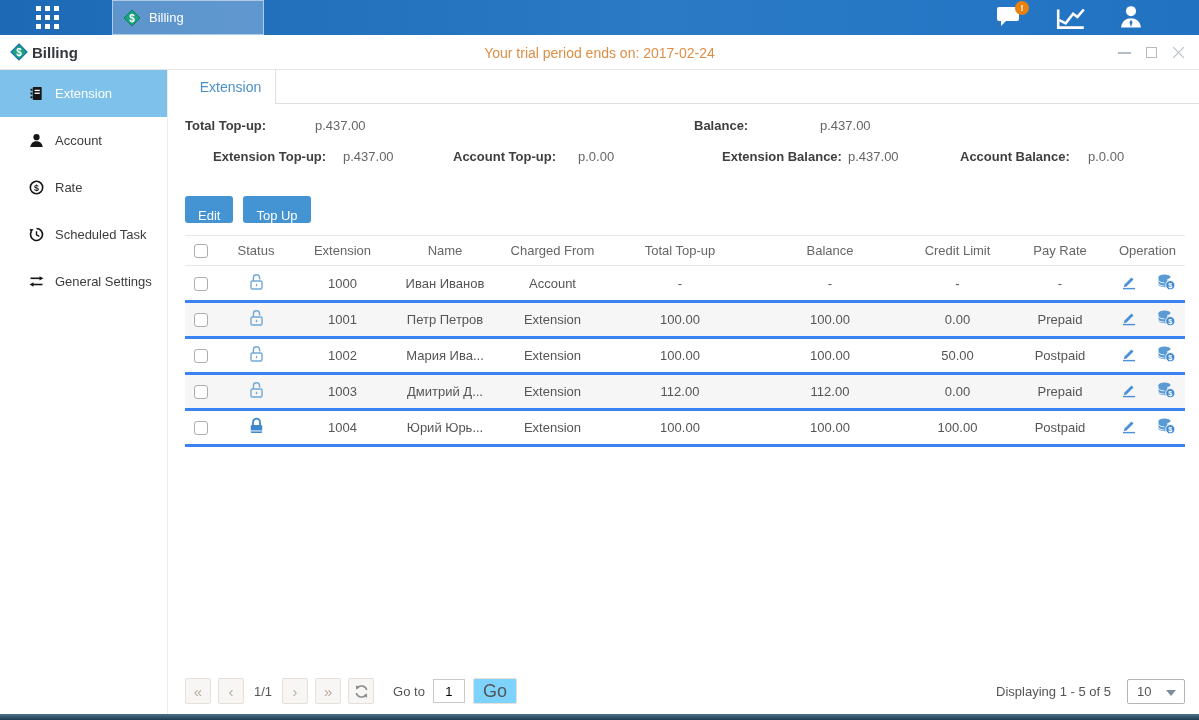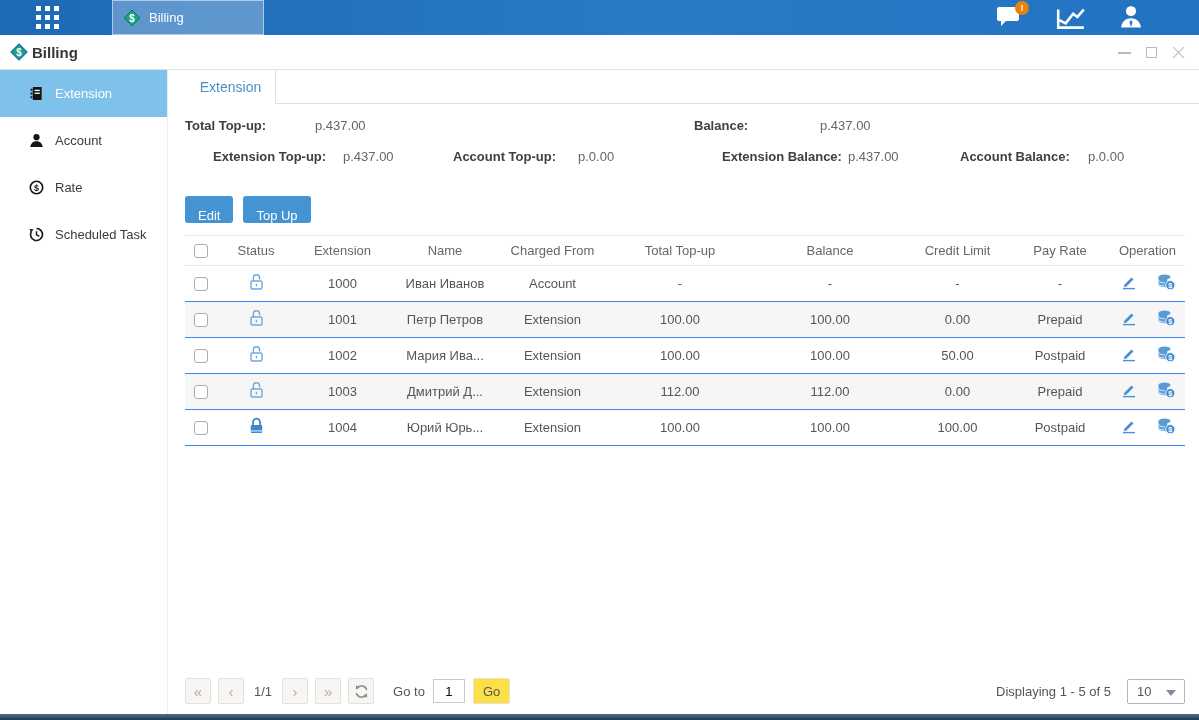--- a/index.html
+++ b/index.html
@@ -64,40 +64,40 @@
   .c4 { left: 509px; } .c5 { left: 635px; } .c6 { left: 747px; } .c7 { left: 875px; }
 
   .btnrow { margin: 16px 0 0 17px; display: flex; gap: 10px; }
   .btn-blue { height: 27px; padding: 12px 13px; background: #4493d3; color: #fff; border: none;
               border-radius: 3px; font-size: 13px; font-family: inherit; cursor: pointer; }
 
   .tablewrap { margin: 12px 14px 0 17px; }
   table { width: 100%; table-layout: fixed; border-collapse: collapse; font-size: 13px; color: #555; }
   th { font-weight: normal; color: #666; height: 30px; text-align: center;
        border-top: 1px solid #e7e7e7; border-bottom: 1px solid #e7e7e7; }
-  td { height: 36px; text-align: center; border-bottom: 1px solid #3b82f6; overflow: hidden; white-space: nowrap; }
+  td { height: 36px; text-align: center; border-bottom: 3px solid #3b82f6; overflow: hidden; white-space: nowrap; }
   tbody tr:nth-child(even) { background: #f6f6f6; }
   .cb { display: inline-block; width: 14px; height: 14px; border: 1px solid #adadad; border-radius: 3px;
         background: #fff; vertical-align: middle; cursor: pointer; }
   .op-icons { display: inline-flex; gap: 18px; align-items: center; }
   .op-icons span { cursor: pointer; display: inline-flex; }
   .status-cell span { display: inline-flex; }
 
   
   .pagination { position: absolute; left: 17px; right: 14px; bottom: 8px; height: 30px;
                 display: flex; align-items: center; font-size: 13px; color: #555; }
   .pg-btn { width: 26px; height: 26px; background: #f7f6f4; border: 1px solid #e6e0d8;
             display: inline-flex; align-items: center; justify-content: center;
             color: #b9aa9c; font-size: 15px; margin-right: 7px; cursor: pointer; border-radius: 2px; }
   .pg-ind { margin: 0 10px 0 3px; color: #555; }
   .goto-label { margin: 0 8px 0 12px; }
   .goto-input { width: 32px; height: 24px; border: 1px solid #c9c9c9; text-align: center;
                 font-size: 13px; font-family: inherit; margin-right: 8px; }
-  .go-btn { height: 26px; padding: 0 9px; background: #fde047; border: 1px solid #e6e0d8;
-            color: #555; font-size: 13px; font-family: inherit; border-radius: 2px; cursor: pointer; }
+  .go-btn { height: 26px; padding: 0 9px; background: #7dd3fc; border: 1px solid #e6e0d8;
+            color: #555; font-size: 18px; font-family: inherit; border-radius: 2px; cursor: pointer; }
   .pg-right { margin-left: auto; display: flex; align-items: center; gap: 16px; }
   .page-size { width: 58px; height: 25px; border: 1px solid #b5b5b5; border-radius: 2px; background: #fff;
                display: flex; align-items: center; padding-left: 9px; position: relative; cursor: pointer; }
   .page-size .arrow { position: absolute; right: 8px; top: 10px; width: 0; height: 0;
                border-left: 5px solid transparent; border-right: 5px solid transparent;
                border-top: 6px solid #7d8d9b; }
 
   .bottom-strip { position: absolute; left: 0; right: 0; bottom: 0; height: 6px;
                   background: linear-gradient(180deg,#4d7089,#1e3c50); }
 </style>
@@ -146,20 +146,21 @@
       </svg>
     </div>
   </div>
 
   <div class="titlebar">
     <svg class="app-icon" width="18" height="18" viewBox="0 0 18 18">
       <polygon points="9,1 17,9 9,17 1,9" fill="#1ba37e" stroke="#1b6fae" stroke-width="1.2"></polygon>
       <text x="9" y="12.5" font-size="10" font-weight="bold" fill="#fff" text-anchor="middle" font-family="Liberation Sans, sans-serif">$</text>
     </svg>
     <span class="title">Billing</span>
+    <div class="trial">Your trial period ends on: 2017-02-24</div>
     <div class="win-controls">
       <span class="wc wc-min"></span>
       <span class="wc wc-max"></span>
       <span class="wc wc-close"></span>
     </div>
   </div>
 
   <div class="sidebar">
     <div class="side-item active">
       <svg width="15" height="15" viewBox="0 0 16 16" fill="#161616">
@@ -186,20 +187,29 @@
       </svg>
       <span>Rate</span>
     </div>
     <div class="side-item">
       <svg width="15" height="15" viewBox="0 0 16 16">
         <path d="M8,1.6 a6.4,6.4 0 1 1 -5.6,3.3" fill="none" stroke="#161616" stroke-width="1.7"></path>
         <polygon points="0.6,2 4.8,2.4 2.2,6.2" fill="#161616"></polygon>
         <polyline points="8,4.4 8,8.4 11,10" fill="none" stroke="#161616" stroke-width="1.5"></polyline>
       </svg>
       <span>Scheduled Task</span>
+    </div>
+    <div class="side-item">
+      <svg width="15" height="15" viewBox="0 0 16 16">
+        <line x1="1.6" y1="4.6" x2="12" y2="4.6" stroke="#161616" stroke-width="1.7"></line>
+        <polygon points="15.4,4.6 11.2,2.3 11.2,6.9" fill="#161616"></polygon>
+        <line x1="14.4" y1="11.2" x2="4" y2="11.2" stroke="#161616" stroke-width="1.7"></line>
+        <polygon points="0.6,11.2 4.8,8.9 4.8,13.5" fill="#161616"></polygon>
+      </svg>
+      <span>General Settings</span>
     </div>
   </div>
 
   <div class="content">
     <div class="tabbar">
       <div class="tab">Extension</div>
     </div>
 
     <div class="summary">
       <span class="s-label r1 c0">Total Top-up:</span>

